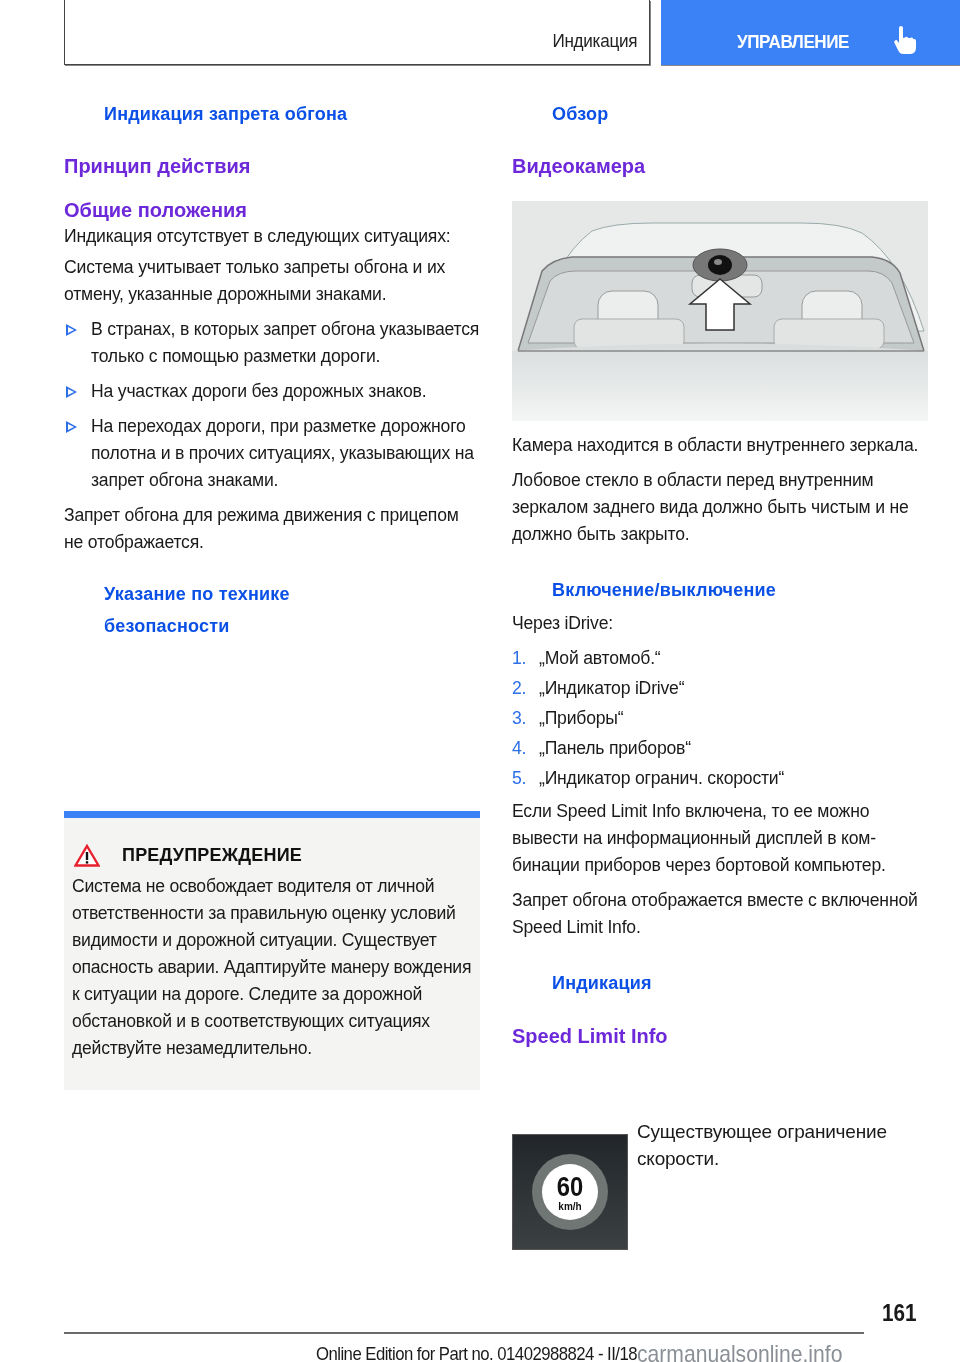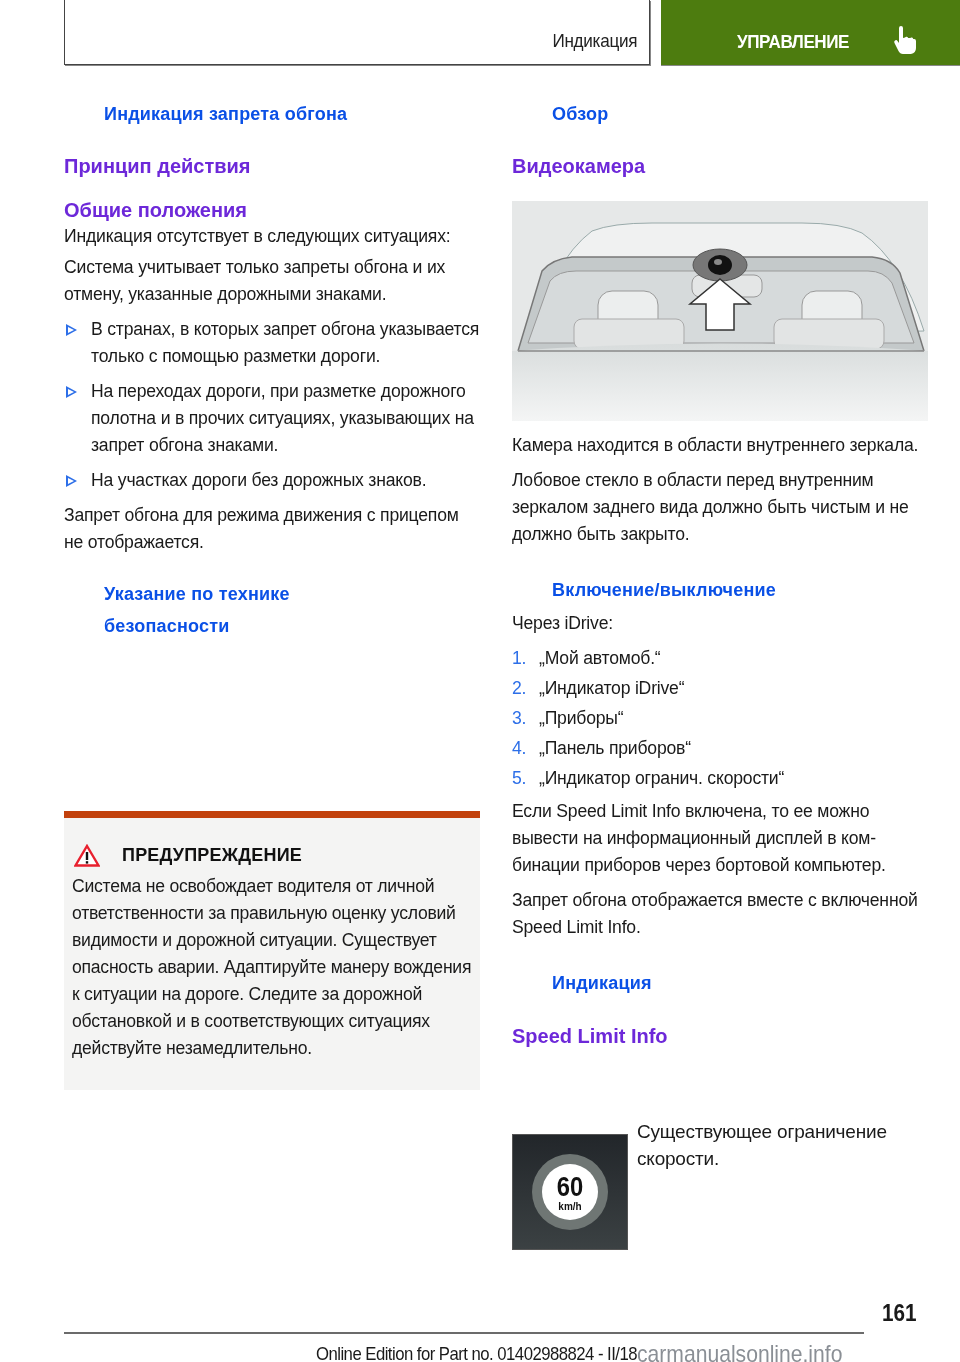--- a/index.html
+++ b/index.html
@@ -12,21 +12,21 @@
     border: 1px solid #444; border-top: none; background: #fff;
     box-shadow: 1px 1px 0 #888;
   }
   .hdr-left span {
     position: absolute; right: 12px; bottom: 12px;
     font-size: 19px; color: #222; letter-spacing: -0.3px;
     transform: scaleX(0.9); transform-origin: right bottom;
   }
   .hdr-right {
     position: absolute; left: 661px; top: 0; width: 299px; height: 65px;
-    background: #4d7c0f; box-shadow: 0 1px 0 #888;
+    background: #3b82f6; box-shadow: 0 1px 0 #888;
   }
   .hdr-right .lbl {
     position: absolute; left: 76px; bottom: 12px;
     color: #fff; font-weight: bold; font-size: 19px; letter-spacing: -0.5px;
     transform: scaleX(0.9); transform-origin: left bottom;
   }
   .hdr-right .hand { position: absolute; left: 232px; top: 26px; width: 24px; height: 30px; }
 
   
   .col { position: absolute; top: 98px; }
@@ -50,21 +50,21 @@
     border-left: 6px solid #fff; border-top: 3px solid transparent; border-bottom: 3px solid transparent;
   }
 
   .numlist { list-style: none; margin-top: 8px; }
   .numlist li { position: relative; padding-left: 27px; font-size: 17.6px; line-height: 27px; letter-spacing: -0.2px; }
   .numlist li + li { margin-top: 3px; }
   .numlist li .num { position: absolute; left: 0; top: 0; color: #2d6fe8; }
 
   .warn {
     position: absolute; left: 64px; top: 811px; width: 416px; height: 279px;
-    background: #f4f4f3; border-top: 7px solid #c2410c;
+    background: #f4f4f3; border-top: 7px solid #3b82f6;
   }
   .warn .whead { position: absolute; left: 10px; top: 26px; display: flex; align-items: center; }
   .warn .whead svg { width: 26px; height: 23px; }
   .warn .whead span { margin-left: 22px; font-weight: bold; font-size: 18px; color: #111; letter-spacing: 0.2px; }
   .warn .wbody { position: absolute; left: 8px; top: 55px; width: 402px; font-size: 17.6px; line-height: 27px; letter-spacing: -0.25px; }
 
   .cam-img { position: absolute; left: 512px; top: 201px; width: 416px; height: 220px; background: #e8eaea; }
 
   .sli-wrap { position: absolute; left: 512px; top: 1120px; width: 416px; height: 116px; }
   .sli-img { position: absolute; left: 0; top: 14px; width: 116px; height: 116px; background: linear-gradient(#22262a, #3b4143); border: 1px solid #555; }
@@ -90,22 +90,22 @@
 
 <div class="col col-left">
   <div class="h1">Индикация запрета обгона</div>
   <div class="h2" style="margin-top:23px">Принцип действия</div>
 
   <div class="h2" style="margin-top:18px">Общие положения</div>
   <div class="p">Индикация отсутствует в следующих ситуа­циях:</div>
   <div class="p" style="margin-top:4px">Система учитывает только запреты обгона и их отмену, указанные дорожными знаками.</div>
   <ul class="bullets">
     <li><span class="tri"></span><span>В странах, в которых запрет обгона указы­вается только с помощью разметки до­роги.</span></li>
+    <li><span class="tri"></span><span>На участках дороги без дорожных знаков.</span></li>
     <li><span class="tri"></span><span>На переходах дороги, при разметке дорож­ного полотна и в прочих ситуациях, указы­вающих на запрет обгона знаками.</span></li>
-    <li><span class="tri"></span><span>На участках дороги без дорожных знаков.</span></li>
   </ul>
   <div class="p" style="margin-top:8px">Запрет обгона для режима движения с прице­пом не отображается.</div>
 
   <div class="h1" style="margin-top:22px; width:300px">Указание по технике безопасности</div>
 </div>
 
 <div class="warn">
   <div class="whead">
     <svg viewBox="0 0 26 23">
       <path d="M13 2 L24.5 21.5 H1.5 Z" fill="#fff" stroke="#e8202e" stroke-width="2.4" stroke-linejoin="miter"></path>

